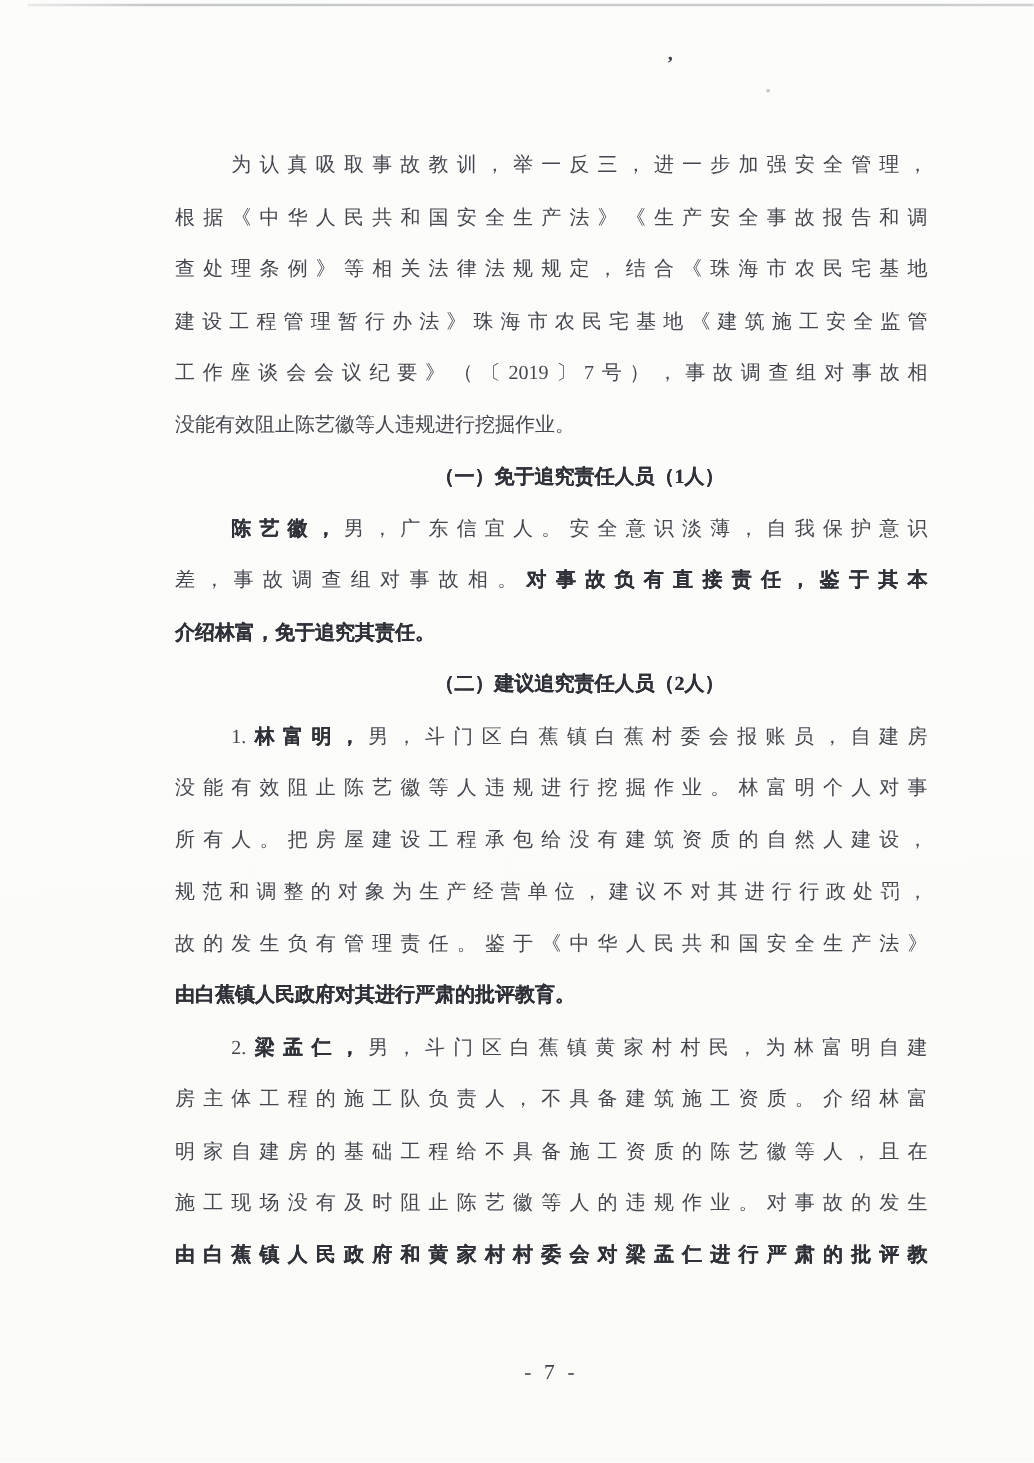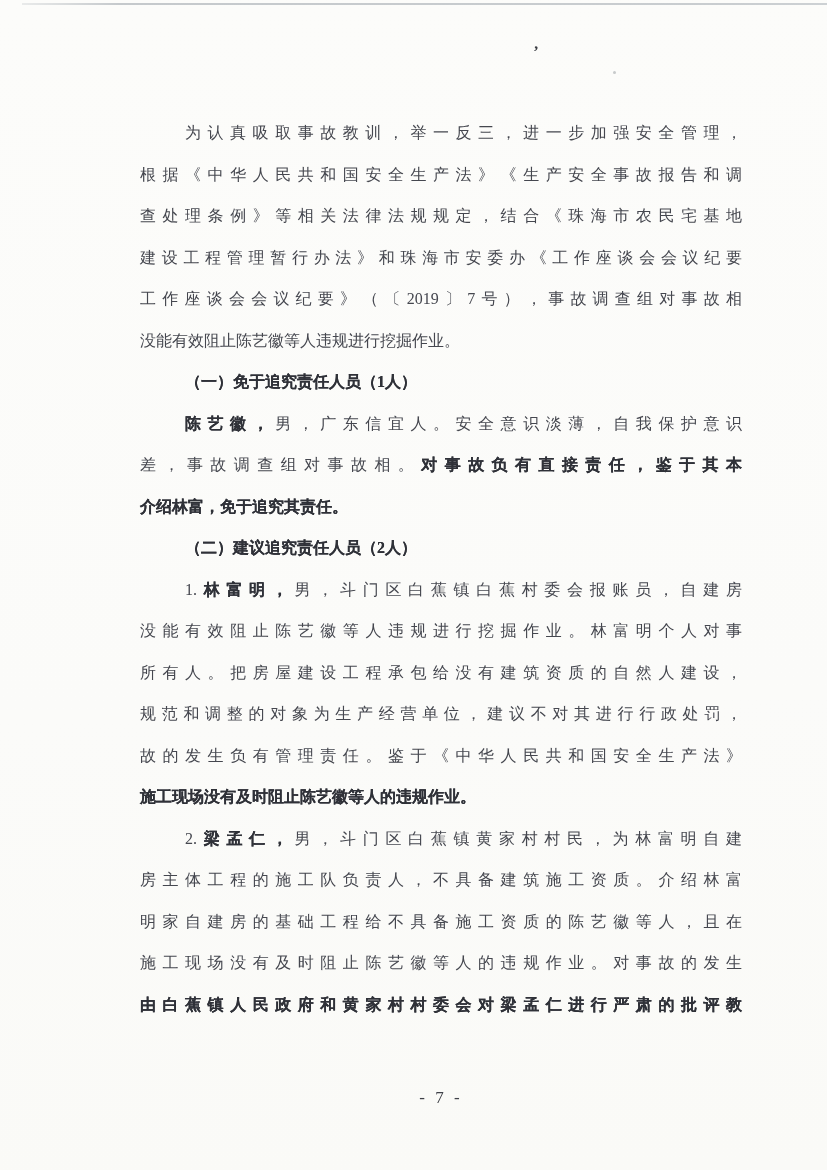--- a/index.html
+++ b/index.html
@@ -22,54 +22,54 @@
     position:absolute;left:613px;top:71px;width:3px;height:3px;border-radius:50%;
     background:#9aa0a4;opacity:.55;
   }
   .doc-body{
     position:absolute;left:140px;top:112px;width:602px;
     font-size:16px;line-height:41.5px;color:#45474f;
     letter-spacing:0;
   }
   .line{height:41.5px;white-space:nowrap;}
   .line.justify{white-space:normal;text-align:justify;text-align-last:justify;-moz-text-align-last:justify;}
-  .line.indent{text-indent:45px;}
+  .line.indent{text-indent:45px;text-align:center;}
   .seg-b{font-weight:800;color:#2f3138;text-shadow:0 0 .3px #2f3138;}
   .seg-r{font-weight:400;}
   .footer{
     position:absolute;left:140px;top:1088px;width:602px;
     text-align:center;font-size:17px;letter-spacing:3px;color:#3f4148;
   }
 </style>
 </head>
 <body>
 
 <div class="page">
   <div class="top-edge-line"></div>
   <span class="artifact-comma">’</span>
   <span class="artifact-dot"></span>
 
   <div class="doc-body">
       <div class="line indent justify"><span class="seg-r">为认真吸取事故教训，举一反三，进一步加强安全管理，</span></div>
       <div class="line justify"><span class="seg-r">根据《中华人民共和国安全生产法》《生产安全事故报告和调</span></div>
       <div class="line justify"><span class="seg-r">查处理条例》等相关法律法规规定，结合《珠海市农民宅基地</span></div>
-      <div class="line justify"><span class="seg-r">建设工程管理暂行办法》和珠海市安委办《工作座谈会会议纪要</span></div>
+      <div class="line justify"><span class="seg-r">建设工程管理暂行办法》珠海市农民宅基地《建筑施工安全监管</span></div>
       <div class="line justify"><span class="seg-r">工作座谈会会议纪要》（〔2019〕7号），事故调查组对事故相</span></div>
       <div class="line"><span class="seg-r">没能有效阻止陈艺徽等人违规进行挖掘作业。</span></div>
       <div class="line indent"><span class="seg-b">（一）免于追究责任人员（1人）</span></div>
       <div class="line indent justify"><span class="seg-b">陈艺徽，</span><span class="seg-r">男，广东信宜人。安全意识淡薄，自我保护意识</span></div>
       <div class="line justify"><span class="seg-r">差，事故调查组对事故相。</span><span class="seg-b">对事故负有直接责任，鉴于其本</span></div>
       <div class="line"><span class="seg-b">介绍林富，免于追究其责任。</span></div>
       <div class="line indent"><span class="seg-b">（二）建议追究责任人员（2人）</span></div>
       <div class="line indent justify"><span class="seg-r">1.</span><span class="seg-b">林富明，</span><span class="seg-r">男，斗门区白蕉镇白蕉村委会报账员，自建房</span></div>
       <div class="line justify"><span class="seg-r">没能有效阻止陈艺徽等人违规进行挖掘作业。林富明个人对事</span></div>
       <div class="line justify"><span class="seg-r">所有人。把房屋建设工程承包给没有建筑资质的自然人建设，</span></div>
       <div class="line justify"><span class="seg-r">规范和调整的对象为生产经营单位，建议不对其进行行政处罚，</span></div>
       <div class="line justify"><span class="seg-r">故的发生负有管理责任。鉴于《中华人民共和国安全生产法》</span></div>
-      <div class="line"><span class="seg-b">施工现场没有及时阻止陈艺徽等人的违规作业。</span></div>
+      <div class="line"><span class="seg-b">由白蕉镇人民政府对其进行严肃的批评教育。</span></div>
       <div class="line indent justify"><span class="seg-r">2.</span><span class="seg-b">梁孟仁，</span><span class="seg-r">男，斗门区白蕉镇黄家村村民，为林富明自建</span></div>
       <div class="line justify"><span class="seg-r">房主体工程的施工队负责人，不具备建筑施工资质。介绍林富</span></div>
       <div class="line justify"><span class="seg-r">明家自建房的基础工程给不具备施工资质的陈艺徽等人，且在</span></div>
       <div class="line justify"><span class="seg-r">施工现场没有及时阻止陈艺徽等人的违规作业。对事故的发生</span></div>
       <div class="line justify"><span class="seg-b">由白蕉镇人民政府和黄家村村委会对梁孟仁进行严肃的批评教</span></div>
     </div>
 
   <div class="footer">- 7 -</div>
 </div>
 

